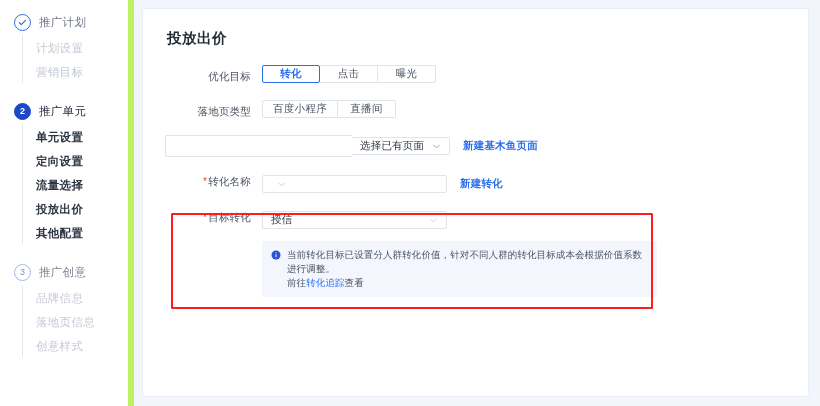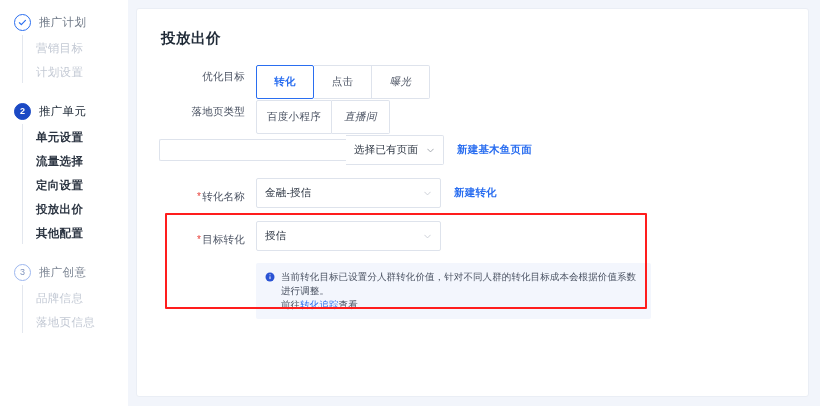--- a/index.html
+++ b/index.html
@@ -13,20 +13,21 @@
     background: #ffffff;
     font-family: "Liberation Sans", "DejaVu Sans", sans-serif;
     -webkit-font-smoothing: antialiased;
   }
   #app {
     position: relative;
     width: 820px;
     height: 406px;
     background: #bef264;
     display: flex;
+    gap: 6px;
   }
 
   
   .sidebar {
     width: 128px;
     flex: 0 0 128px;
     background: #ffffff;
     padding-top: 9px;
     box-sizing: border-box;
     position: relative;
@@ -152,35 +153,35 @@
   
   .segmented {
     display: flex;
     height: 22px;
     border-radius: 2px;
     overflow: visible;
   }
   .seg {
     min-width: 58px;
     padding: 0 10px;
-    height: 34px;
+    height: 18px;
     display: flex;
     align-items: center;
     justify-content: center;
     font-size: 10.5px;
     color: #4a5262;
     background: #fff;
     border: 1px solid #dee3ec;
     border-left: none;
     box-sizing: border-box;
     letter-spacing: .3px;
     position: relative;
   }
   .seg:first-child { border-left: 1px solid #dee3ec; border-radius: 2px 0 0 2px; }
-  .seg:last-child { border-radius: 0 2px 2px 0; font-style: italic; }
+  .seg:last-child { border-radius: 0 2px 2px 0; }
   .seg.sel {
     color: #2a6ef0;
     border: 1px solid #2a6ef0;
     background: #fff;
     font-weight: bold;
     z-index: 2;
     border-radius: 2px;
   }
 
   
@@ -197,21 +198,21 @@
     line-height: 20px;
     outline: none;
     font-family: inherit;
   }
   .input::placeholder { color: #c3c9d4; }
   .input.short { width: 128px; }
 
   
   .select {
     width: 185px;
-    height: 30px;
+    height: 18px;
     border: 1px solid #dee3ec;
     border-radius: 2px;
     background: #fff;
     box-sizing: border-box;
     display: flex;
     align-items: center;
     padding: 0 8px;
     font-size: 10.5px;
     color: #2c3542;
     position: relative;
@@ -339,51 +340,52 @@
     <div class="step-group">
       <div class="step-head">
         <span class="step-badge done">
           <svg viewBox="0 0 16 16" width="11" height="11" aria-hidden="true">
               <path d="M3.5 8.4l2.8 2.8 6-6.2" fill="none" stroke="#2a6ef0" stroke-width="1.7" stroke-linecap="round" stroke-linejoin="round"></path>
             </svg>
         </span>
         <span class="step-title done">推广计划</span>
       </div>
       <div class="sub-list">
+        <div class="sub-item">计划设置</div>
         <div class="sub-item">营销目标</div>
-        <div class="sub-item">计划设置</div>
       </div>
     </div>
 
     <div class="gap"></div>
 
     <div class="step-group">
       <div class="step-head">
         <span class="step-badge active">2</span>
         <span class="step-title active">推广单元</span>
       </div>
       <div class="sub-list">
         <div class="sub-item enabled">单元设置</div>
+        <div class="sub-item enabled">定向设置</div>
         <div class="sub-item enabled">流量选择</div>
-        <div class="sub-item enabled">定向设置</div>
         <div class="sub-item enabled">投放出价</div>
         <div class="sub-item enabled">其他配置</div>
       </div>
     </div>
 
     <div class="gap"></div>
 
     <div class="step-group">
       <div class="step-head">
         <span class="step-badge upcoming">3</span>
         <span class="step-title">推广创意</span>
       </div>
       <div class="sub-list">
         <div class="sub-item">品牌信息</div>
         <div class="sub-item">落地页信息</div>
+        <div class="sub-item">创意样式</div>
       </div>
     </div>
   </nav>
 
   <main class="main">
     <section class="card">
 
       <h1 class="card-title">投放出价</h1>
 
       <div class="form">
@@ -421,21 +423,20 @@
               </span>
             </div>
             <span class="link bold">新建基木鱼页面</span>
           </div>
         </div>
 
         <div class="row">
           <div class="label"><span class="req">*</span><span>转化名称</span></div>
           <div class="field">
             <div class="select">
-              <span class="val">金融-授信</span>
               <span class="chev">
                 <svg viewBox="0 0 16 16" aria-hidden="true">
                     <path d="M3 5.5l5 5 5-5" fill="none" stroke="#9aa2b1" stroke-width="1.6" stroke-linecap="round" stroke-linejoin="round"></path>
                   </svg>
               </span>
             </div>
             <span class="link bold">新建转化</span>
           </div>
         </div>
 

